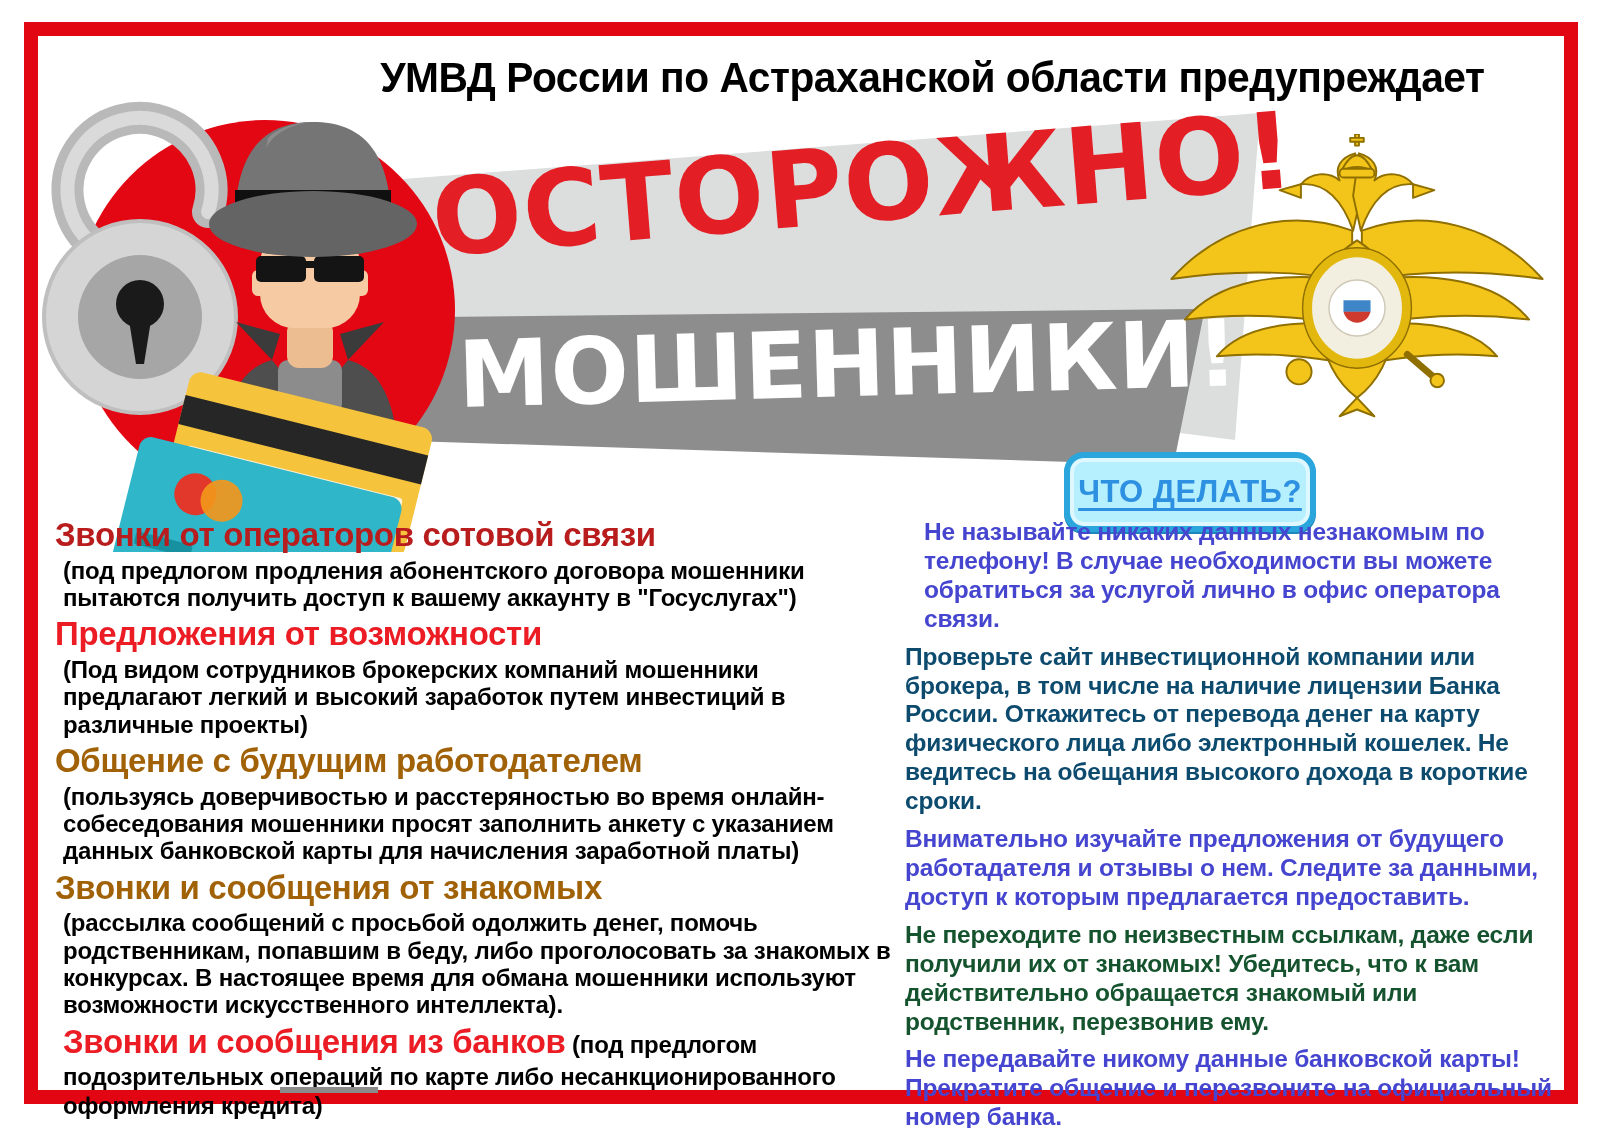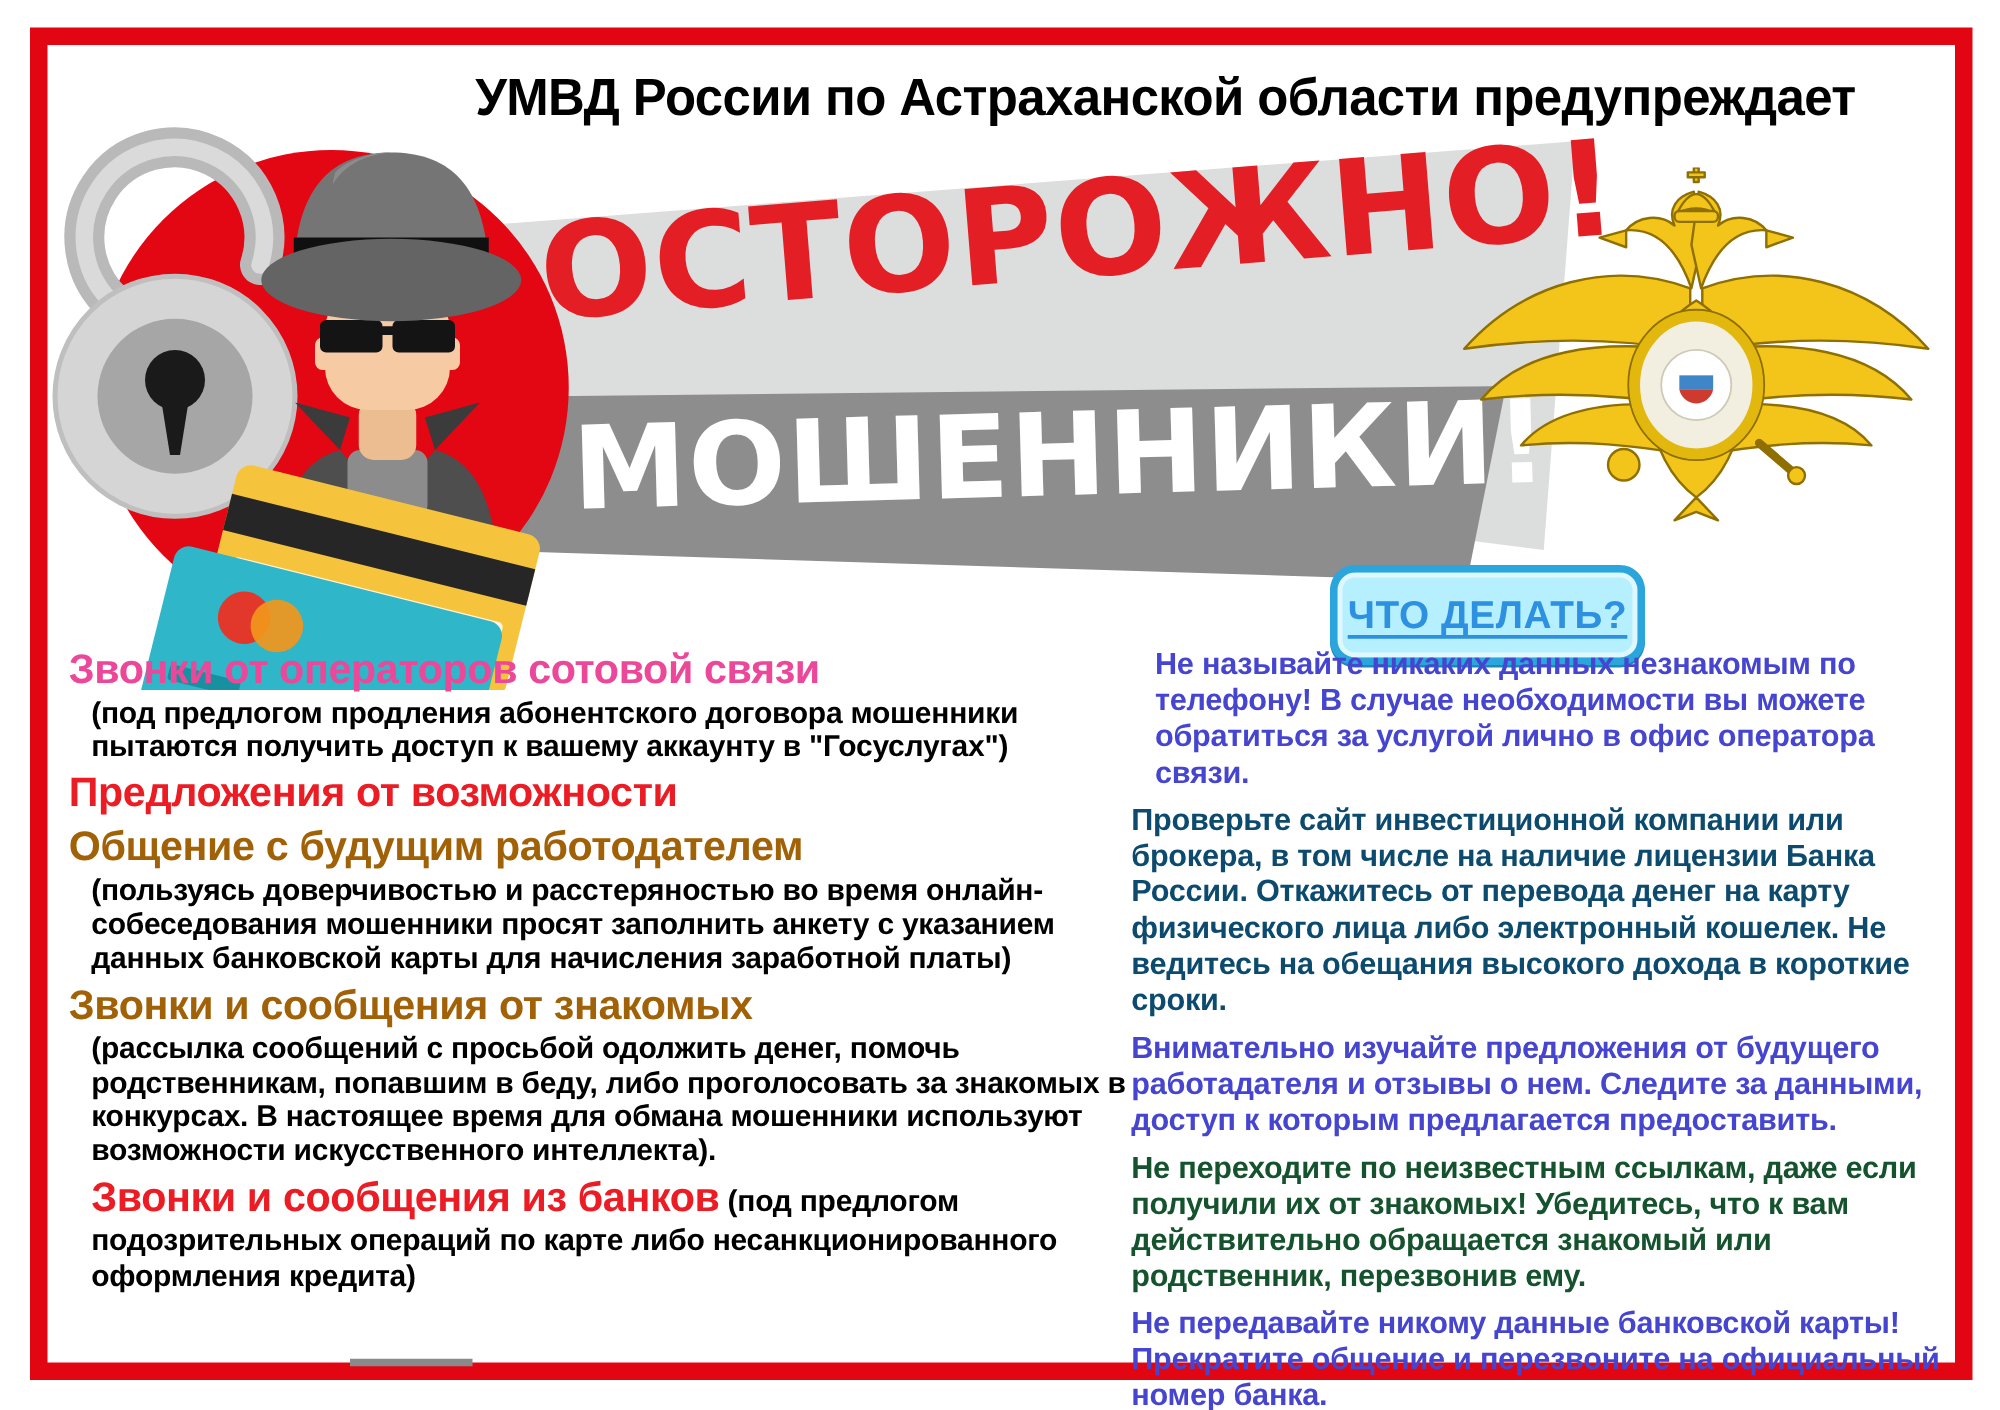--- a/index.html
+++ b/index.html
@@ -23,21 +23,21 @@
   .emblem-svg{position:absolute;left:1162px;top:134px;}
   .what-btn{position:absolute;left:1064px;top:452px;width:240px;height:68px;
         background:#b6f0ff;border:6px solid #2ba6dd;border-radius:20px;
         box-shadow:inset 0 0 0 4px #dff8ff,0 2px 0 #1e86b8;
         display:flex;align-items:center;justify-content:center;cursor:pointer;}
   .what-btn span{font-size:31px;font-weight:700;color:#2d90e0;
         text-decoration:underline;text-underline-offset:6px;letter-spacing:.5px;}
   .scam-list{position:absolute;left:55px;top:512px;width:848px;}
   .scam h2{margin:3px 0 2px 0;font-size:33px;line-height:1.2;font-weight:700;
         letter-spacing:-0.3px;}
-  .scam p{margin:0 0 3px 18px;font-size:24px;line-height:1.14;font-weight:700;
+  .scam p{margin:0 0 3px 8px;font-size:24px;line-height:1.14;font-weight:700;
         color:#000;letter-spacing:-0.2px;}
   .scam.inline p{line-height:1.22;}
   .h-inline{font-size:33px;font-weight:700;letter-spacing:-0.3px;}
   .advice{position:absolute;left:905px;top:518px;width:656px;}
   .advice p{margin:0 0 9px 0;font-size:24.5px;line-height:1.18;font-weight:700;
         letter-spacing:-0.2px;}
   .artifact{position:absolute;left:280px;top:1087px;width:98px;height:6px;
         background:#8a8a8a;}
 </style>
 </head>
@@ -146,25 +146,26 @@
   <rect x="186" y="172" width="28" height="12" fill="#3f86c9"></rect>
   <path d="M186 184 C190 199 210 199 214 184 Z" fill="#cf3a2e"></path>
 </svg>
 
 <div class="what-btn">
   <span>ЧТО ДЕЛАТЬ?</span>
 </div>
 
 <section class="scam-list">
   <div class="scam">
-    <h2 style="color: #ec4899;">Звонки от операторов сотовой связи</h2>
+    <h2 style="color: #b91c1c;">Звонки от операторов сотовой связи</h2>
     <p>(под предлогом продления абонентского договора мошенники пытаются получить доступ к вашему аккаунту в "Госуслугах")</p>
   </div>
   <div class="scam">
     <h2 style="color: rgb(236, 28, 36);">Предложения от возможности</h2>
+    <p>(Под видом сотрудников брокерских компаний мошенники предлагают легкий и высокий заработок путем инвестиций в различные проекты)</p>
   </div>
   <div class="scam">
     <h2 style="color: #a16207;">Общение с будущим работодателем</h2>
     <p>(пользуясь доверчивостью и расстеряностью во время онлайн-собеседования мошенники просят заполнить анкету с указанием данных банковской карты для начисления заработной платы)</p>
   </div>
   <div class="scam">
     <h2 style="color: #a16207;">Звонки и сообщения от знакомых</h2>
     <p>(рассылка сообщений с просьбой одолжить денег, помочь родственникам, попавшим в беду, либо проголосовать за знакомых в конкурсах. В настоящее время для обмана мошенники используют возможности искусственного интеллекта).</p>
   </div>
   <div class="scam inline">

